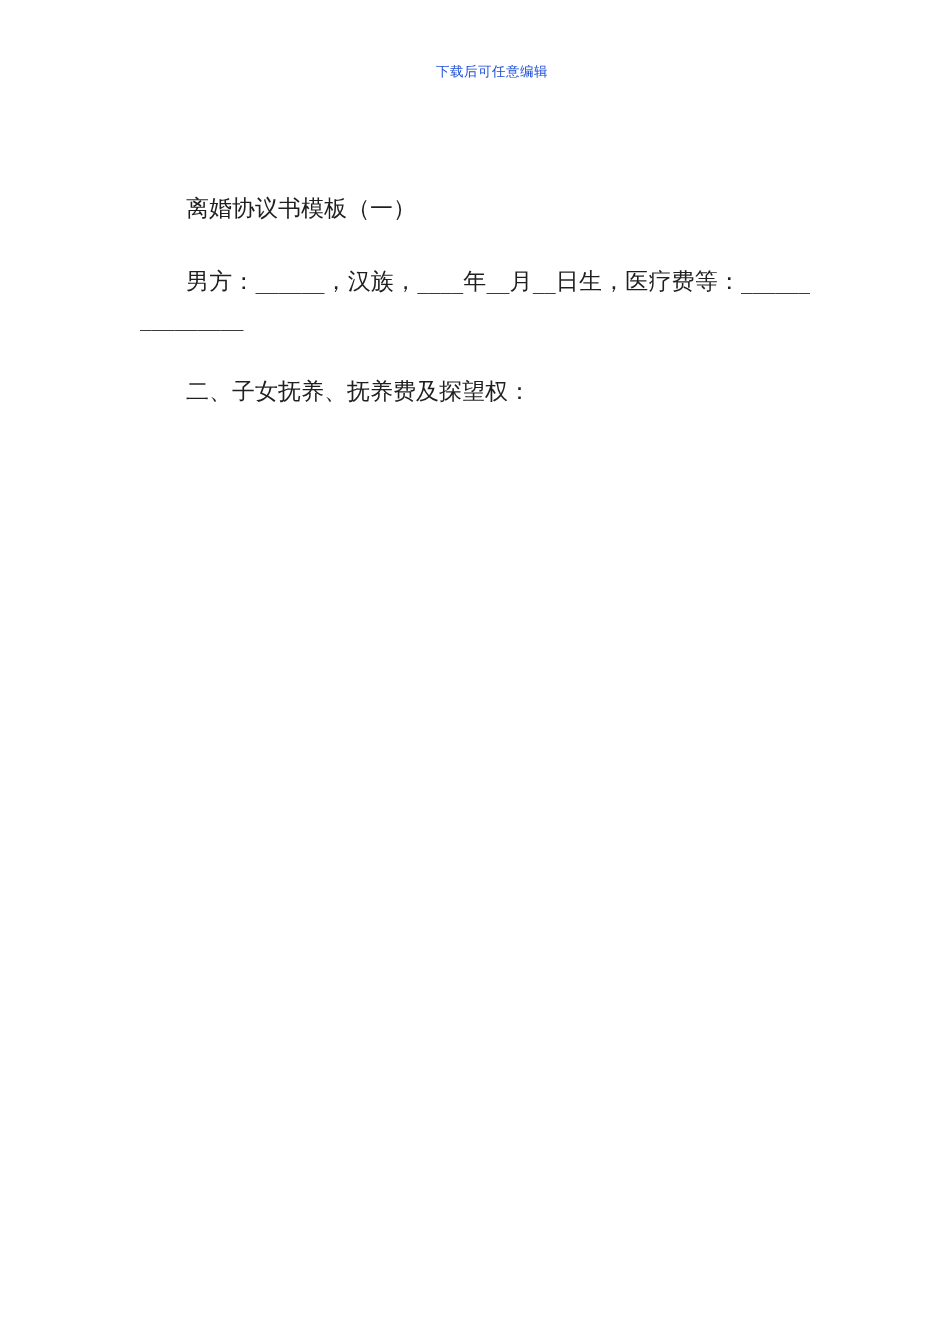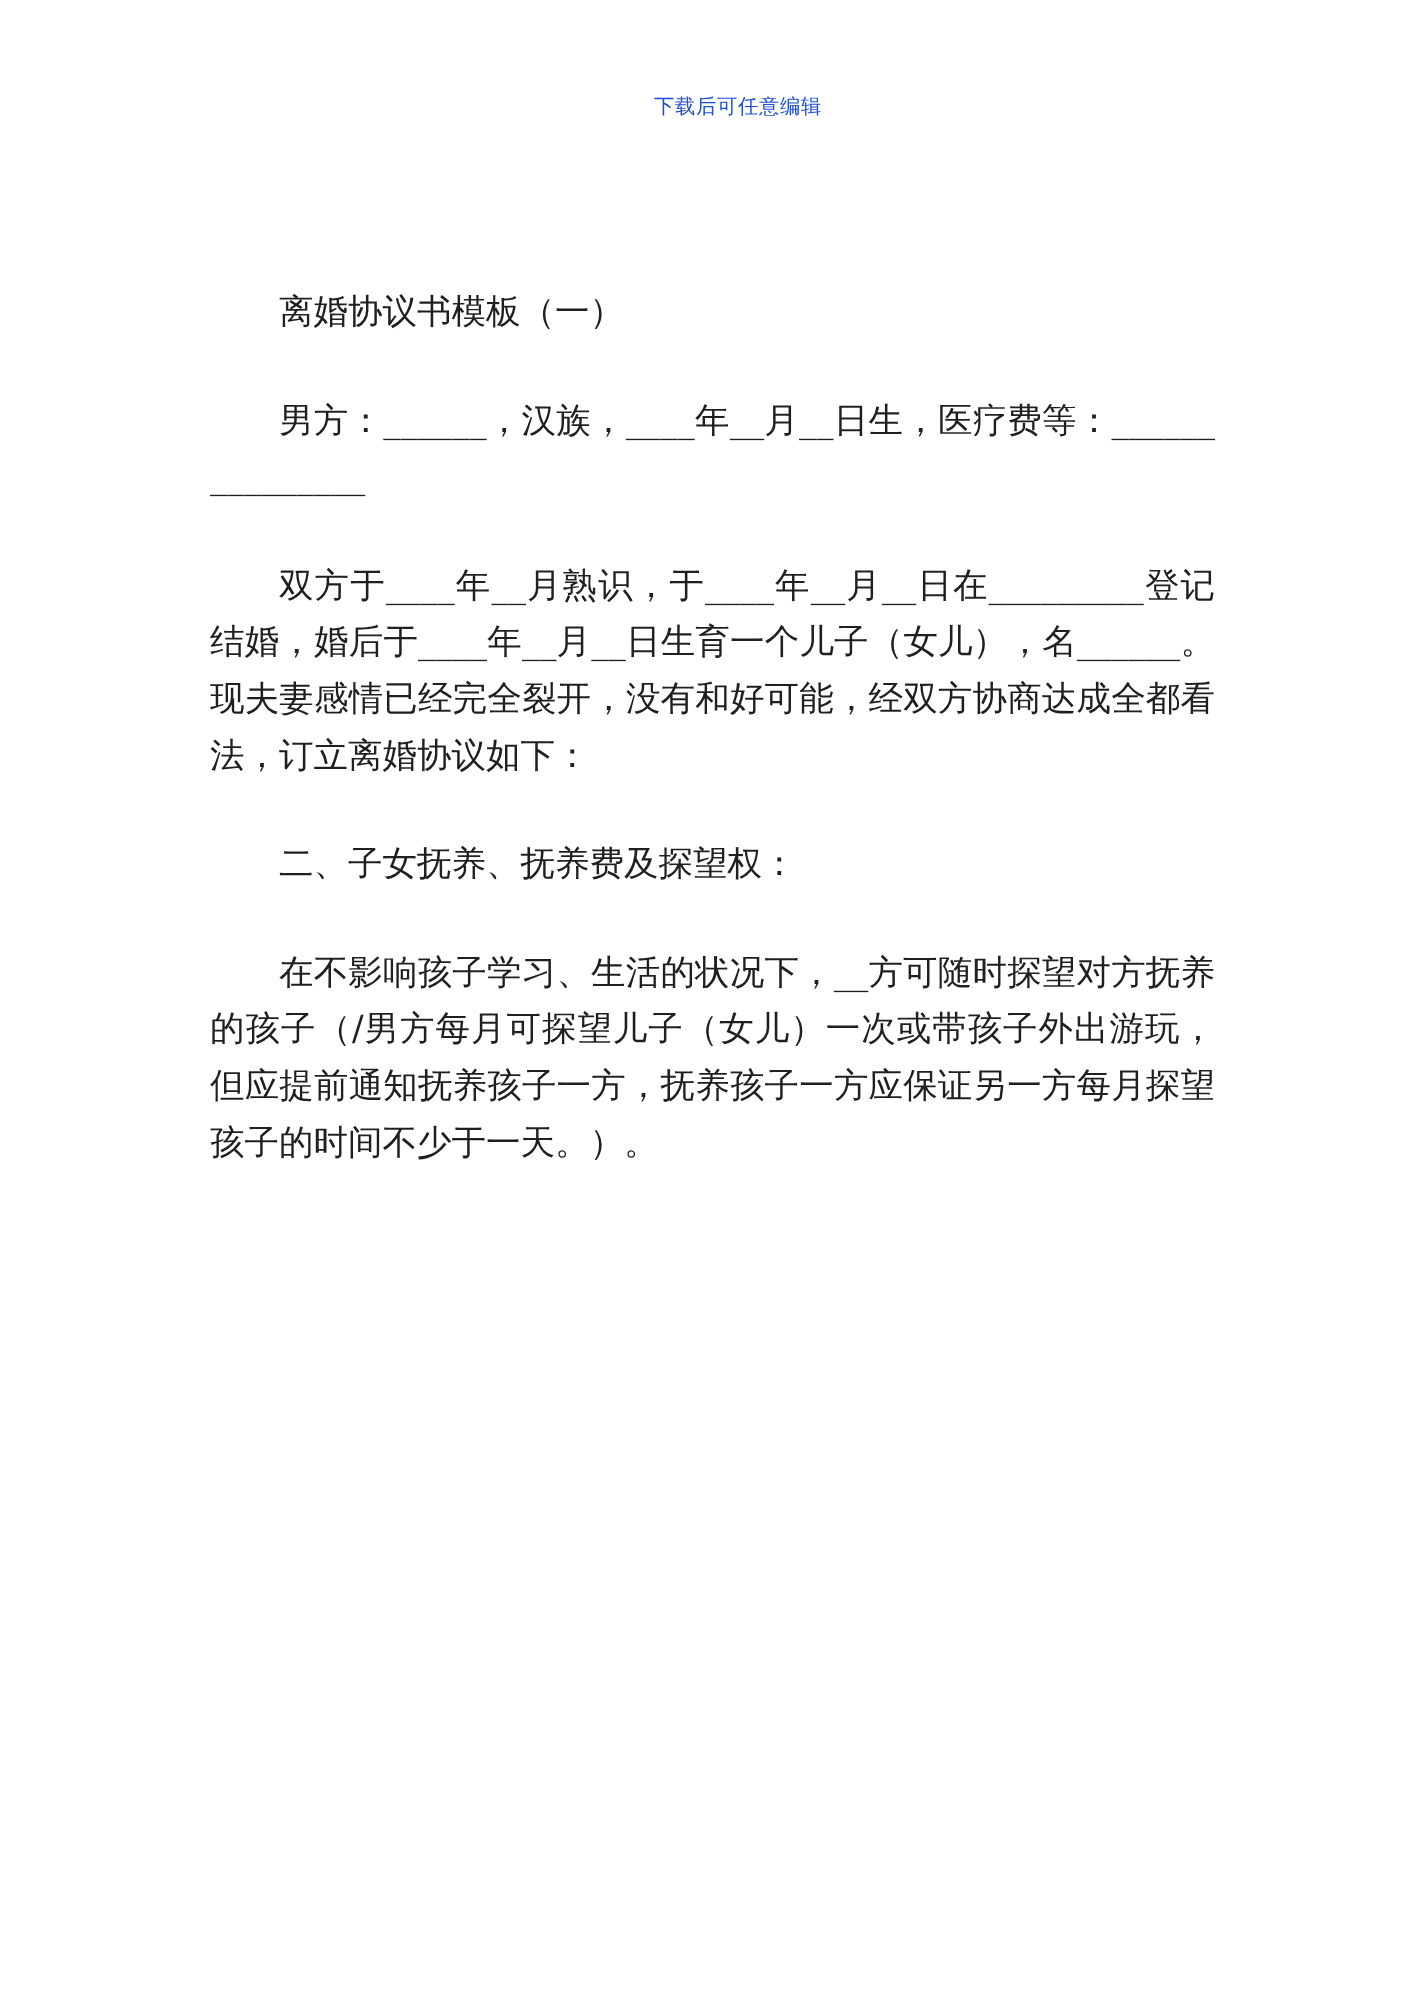--- a/index.html
+++ b/index.html
@@ -51,20 +51,18 @@
 <body>
 
 <div class="doc-header">下载后可任意编辑</div>
 
 <div class="doc-body">
   <p class="doc-title">离婚协议书模板（一）</p>
 
   <p>男方：______，汉族，____年__月__日生，医疗费等：_______________</p>
 
 
-  <p>双方于____年__月熟识，于____年__月__日在_________登记结婚，婚后于____年__月__日生育一个儿子（女儿），名______。现夫妻感情已经完全裂开，没有和好可能，经双方协商达成全都看法，订立离婚协议如下：</p>
 
 
   <p>二、子女抚养、抚养费及探望权：</p>
 
 
-  <p>在不影响孩子学习、生活的状况下，__方可随时探望对方抚养的孩子（/男方每月可探望儿子（女儿）一次或带孩子外出游玩，但应提前通知抚养孩子一方，抚养孩子一方应保证另一方每月探望孩子的时间不少于一天。）。</p>
 </div>
 
 </body></html>

